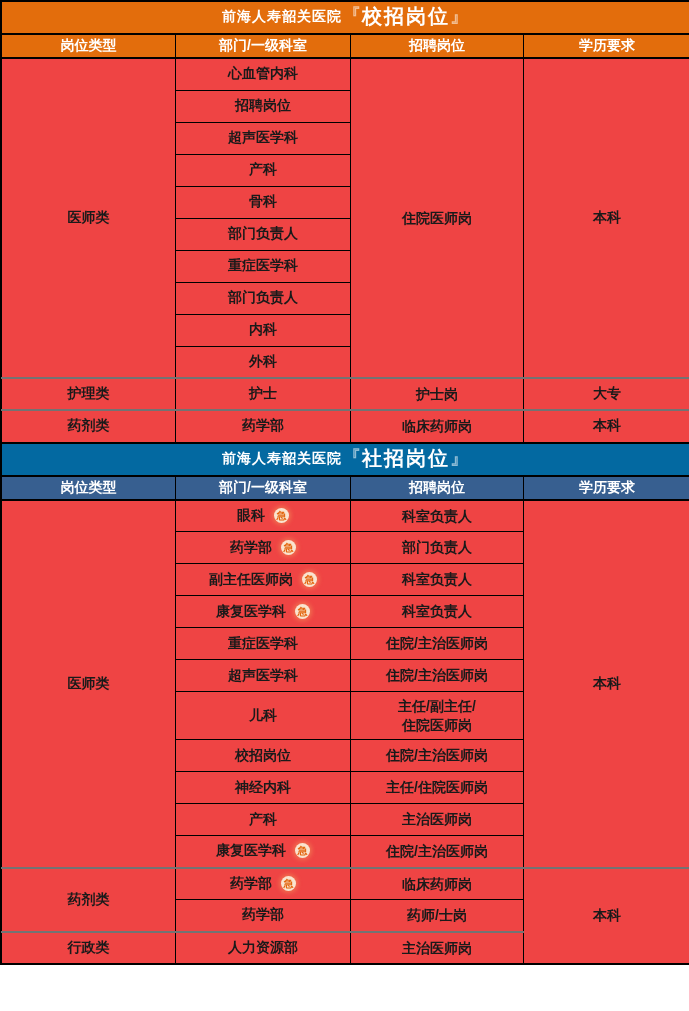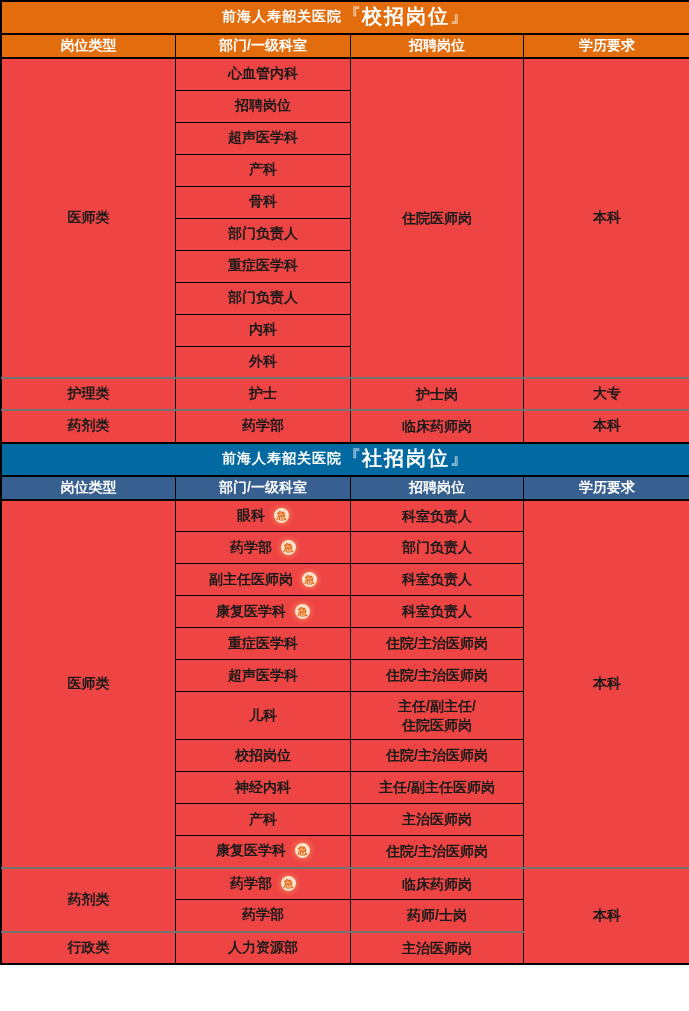--- a/index.html
+++ b/index.html
@@ -150,21 +150,21 @@
         <td>儿科</td>
         <td class="pos">主任/副主任/
 住院医师岗</td>
       </tr>
       <tr>
         <td>校招岗位</td>
         <td class="pos">住院/主治医师岗</td>
       </tr>
       <tr>
         <td>神经内科</td>
-        <td class="pos">主任/副主任医师岗</td>
+        <td class="pos">主任/住院医师岗</td>
       </tr>
       <tr>
         <td>产科</td>
         <td class="pos">主治医师岗</td>
       </tr>
       <tr>
         <td><span>康复医学科</span><span class="badge">急</span></td>
         <td class="pos">住院/主治医师岗</td>
       </tr>
       <tr class="group-sep">

